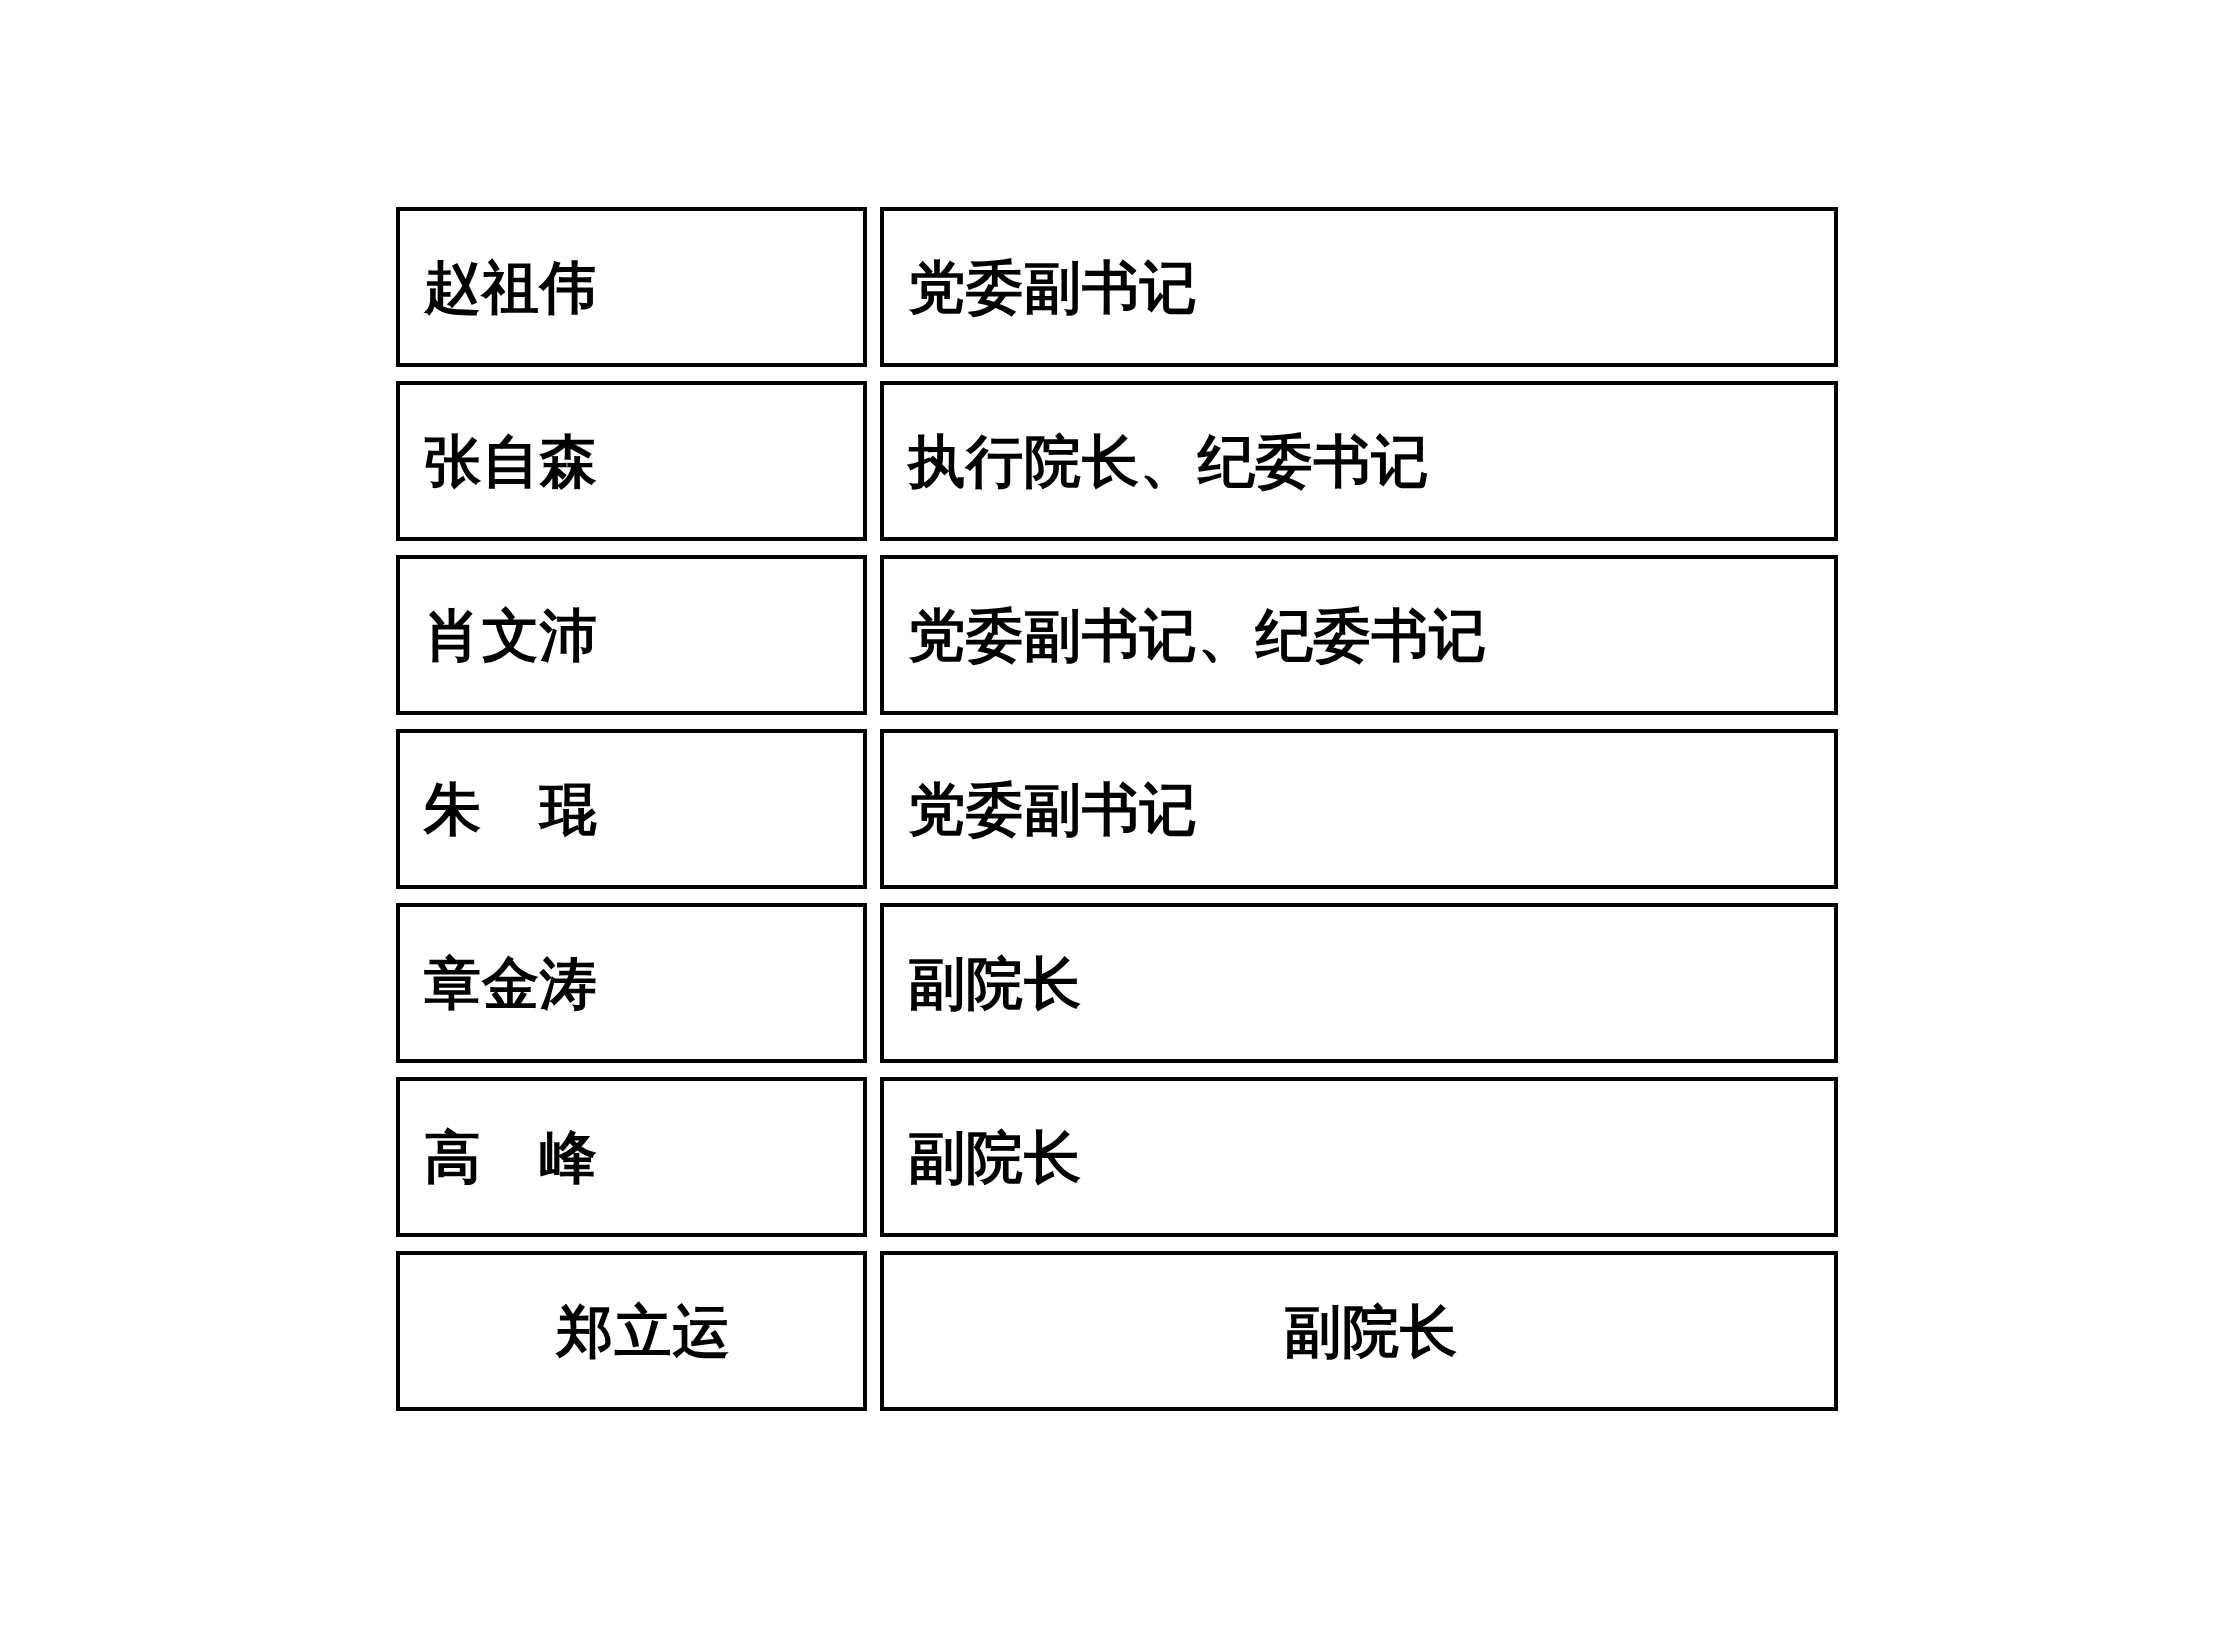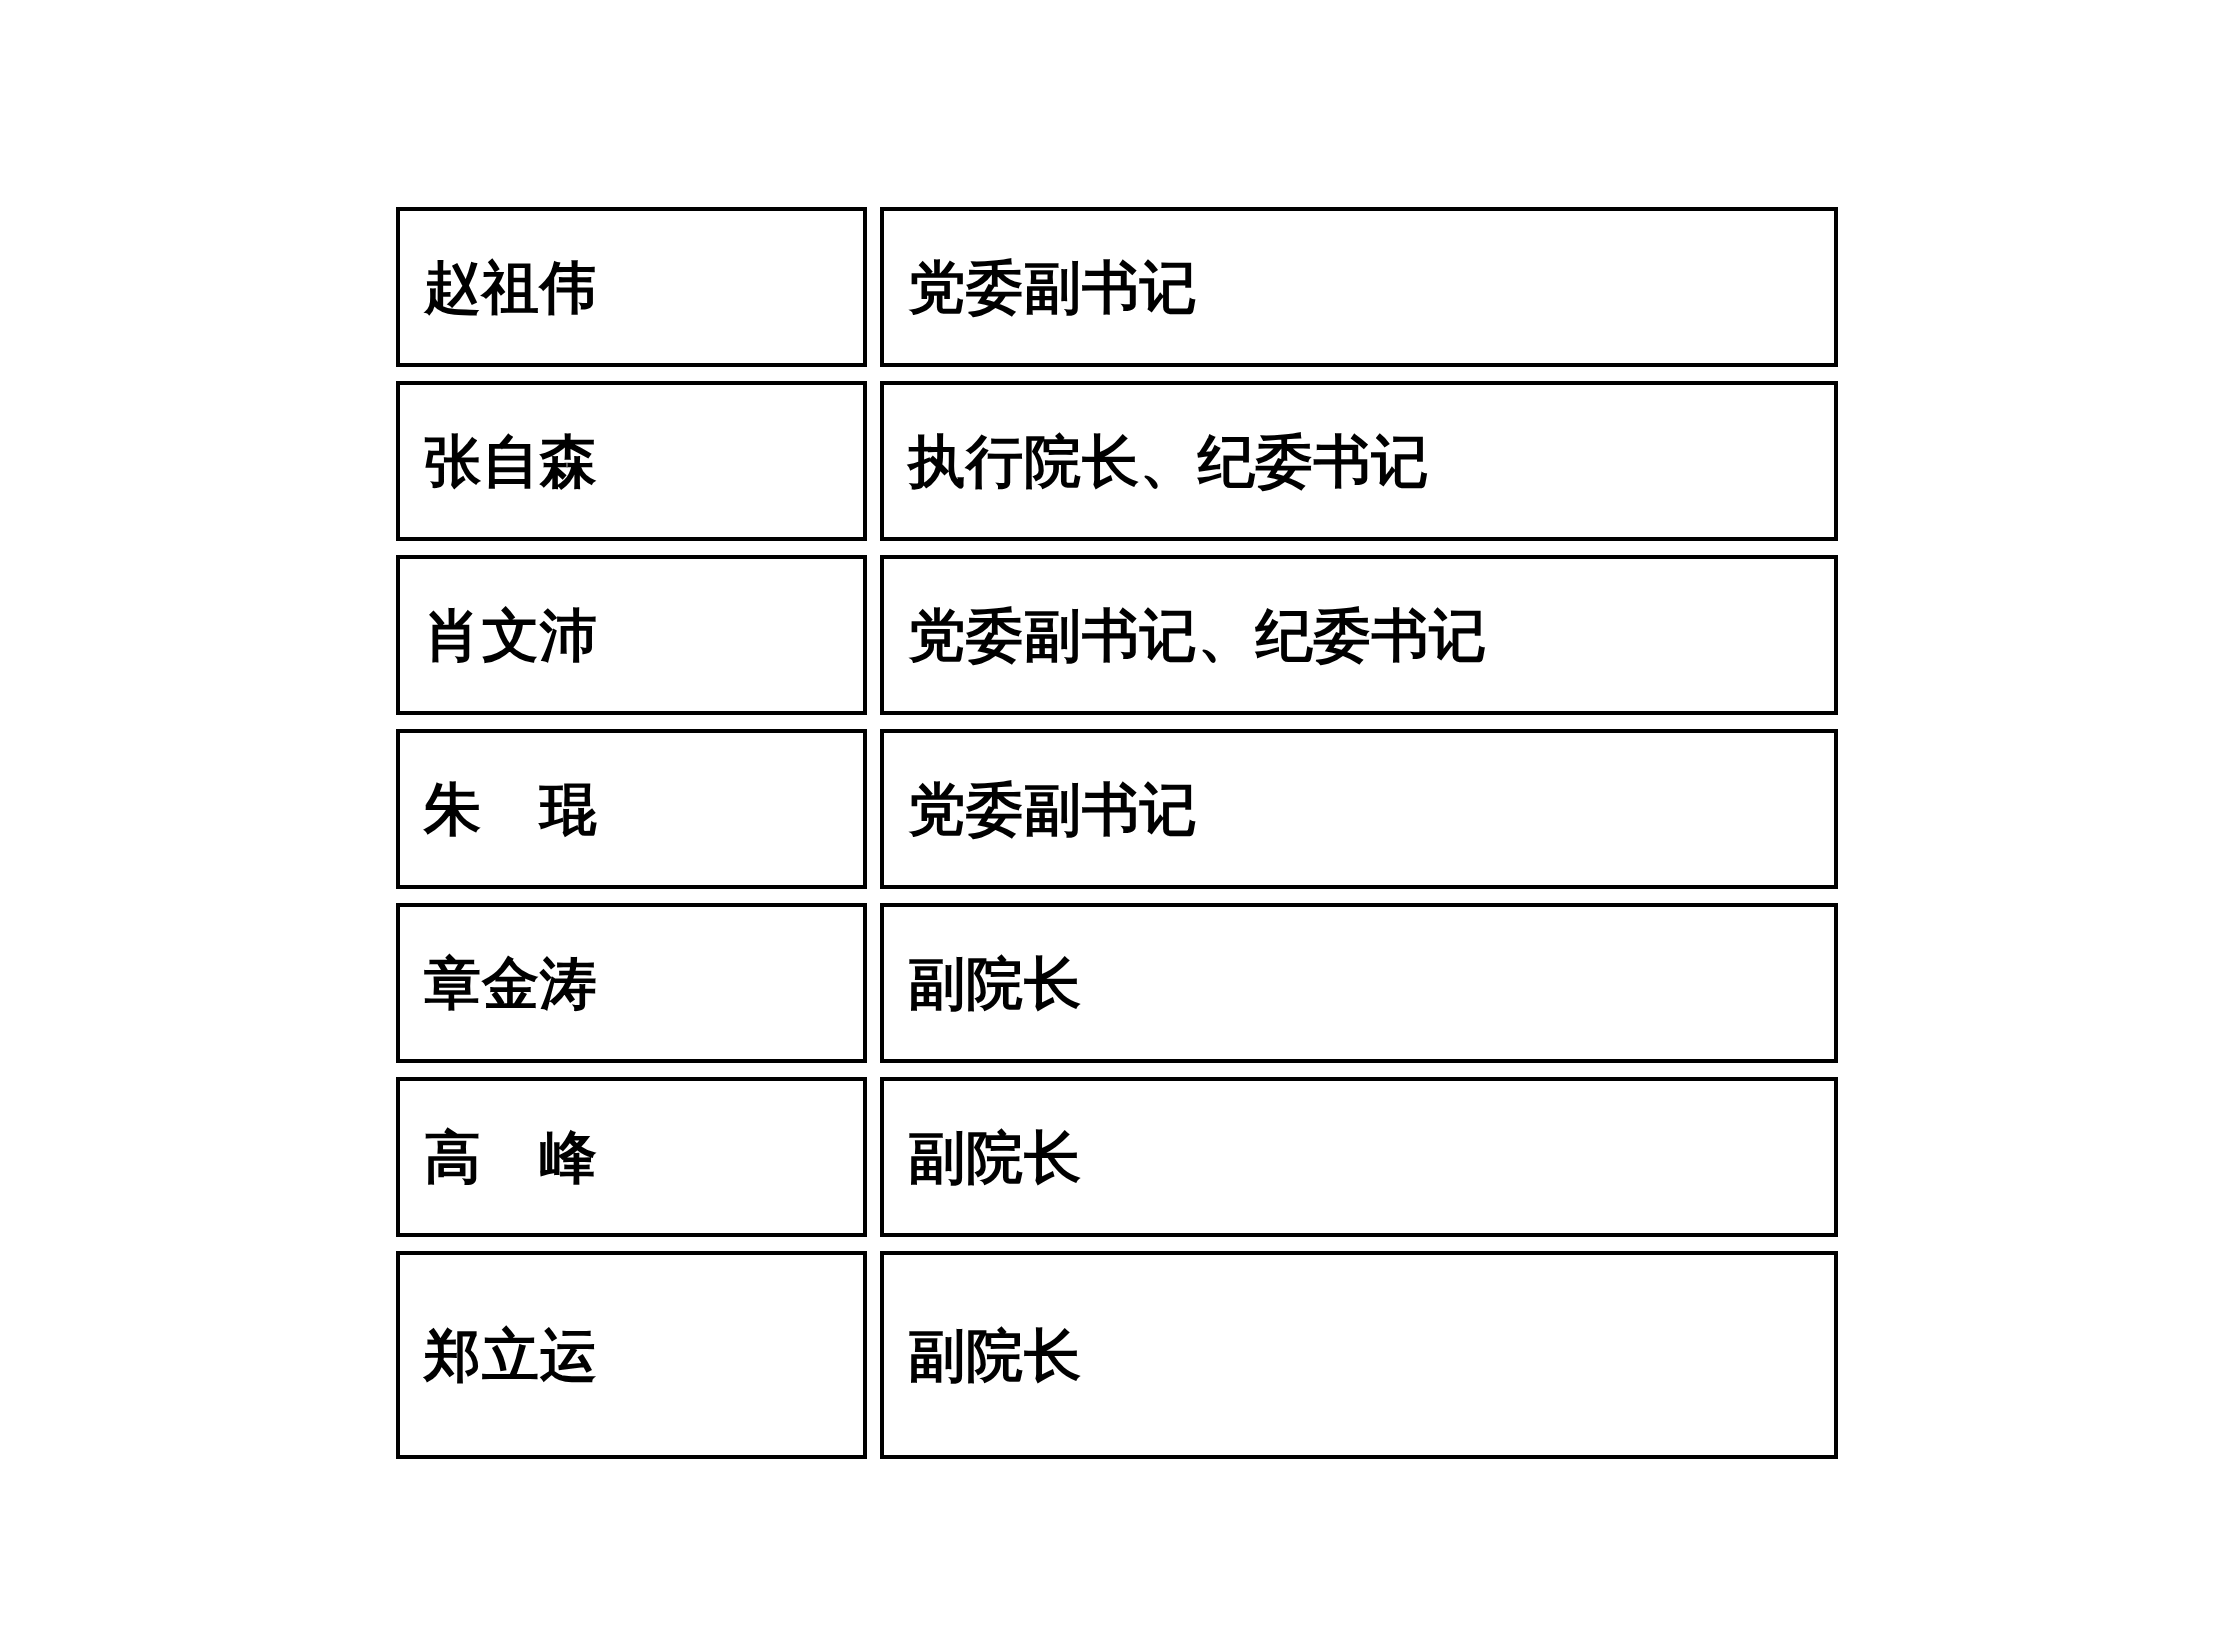--- a/index.html
+++ b/index.html
@@ -33,21 +33,22 @@
   .cell {
     box-sizing: border-box;
     height: 160px;
     border: 4.4px solid var(--line, #000000);
     background: var(--bg, #ffffff);
     display: flex;
     align-items: center;
     padding-left: 24px;
   }
   .row:last-child .cell {
-    height: 208px;
+    height: 160px;
+    justify-content: center;
   }
   .row:last-child {
     margin-bottom: 0;
   }
   .name-cell {
     width: 471px;
   }
   .title-cell {
     width: 958px;
   }

